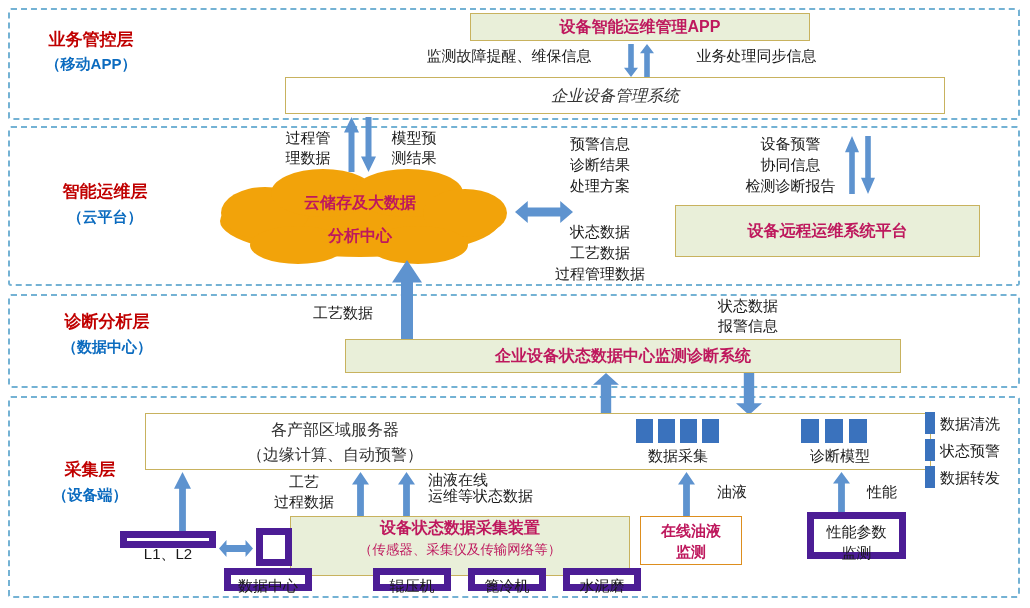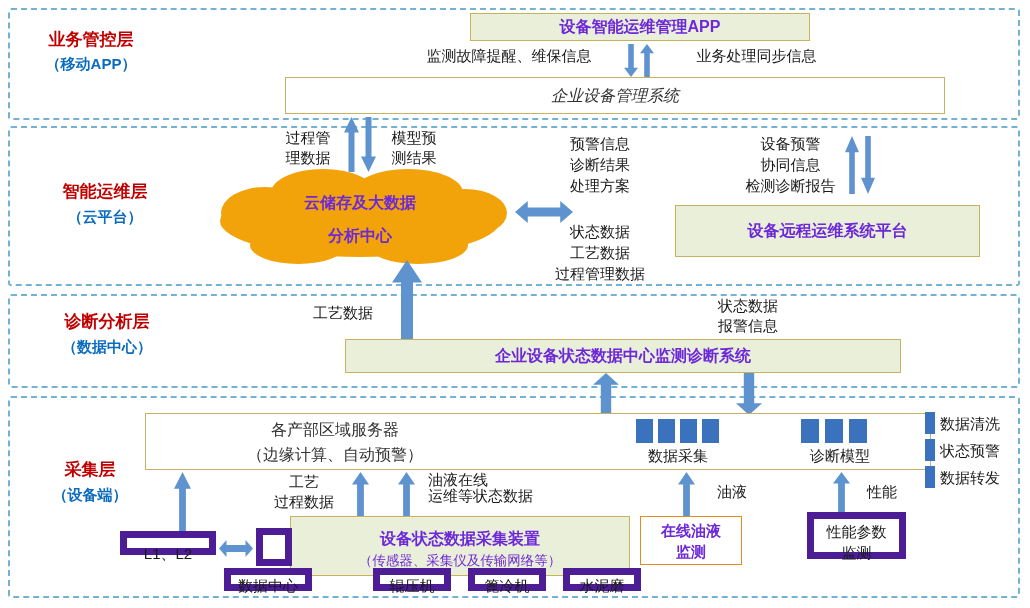--- a/index.html
+++ b/index.html
@@ -2,21 +2,21 @@
 <html><head>
 <meta charset="utf-8">
 <style>
   * { box-sizing: border-box; }
   body { margin:0; background:#ffffff; font-family:"Liberation Sans","DejaVu Sans",sans-serif; color:#1a1a1a; }
   .stage { position:relative; width:1030px; height:608px; background:#fff; overflow:hidden; font-size:15px; }
   .abs { position:absolute; }
   .frame { position:absolute; border:2px dashed #74b2d4; border-radius:3px; }
   .ctr { text-align:center; }
   .pre { white-space:pre-line; }
-  .red { color:#6d28d9;text-align:center; }
+  .red { color:#be185d;text-align:center; }
   .bold { font-weight:bold; }
   .layer-title { font-size:17px; font-weight:bold; color:#c00000; text-align:center; }
   .layer-sub { font-size:15px; font-weight:bold; color:#0b6bbf; text-align:center; }
   .gbox { position:absolute; background:#e9efd9; border:1px solid #c8b25e; }
   .wbox { position:absolute; background:#ffffff; border:1px solid #c8b25e;font-style:italic; }
   .kbox { position:absolute; background:#ffffff; border:7px solid #4c1d95; }
   .obox { position:absolute; background:#ffffff; border:1px solid #dd8e1e; }
   .arrow { position:absolute; background:#5e93cf; }
   .a-up   { clip-path: polygon(50% 0, 100% 28%, 70% 28%, 70% 100%, 30% 100%, 30% 28%, 0 28%); }
   .a-down { clip-path: polygon(30% 0, 70% 0, 70% 72%, 100% 72%, 50% 100%, 0 72%, 30% 72%); }
@@ -130,26 +130,26 @@
   <div class="arrow a-up" style="left:678px;top:472px;width:17px;height:45px"></div>
   <div class="arrow a-up" style="left:833px;top:472px;width:17px;height:41px"></div>
 
   <div class="abs ctr pre lh20" style="left:258px;top:472px;width:92px">工艺
 过程数据</div>
   <div class="abs pre" style="left:428px;top:472px;width:160px;line-height:16px">油液在线
 运维等状态数据</div>
   <div class="abs ctr" style="left:702px;top:483px;width:60px">油液</div>
   <div class="abs ctr" style="left:852px;top:483px;width:60px">性能</div>
 
-  <div class="gbox ctr" style="left:290px;top:516px;width:340px;height:60px;padding-top:12px">
+  <div class="gbox ctr" style="left:290px;top:516px;width:340px;height:60px;padding-top:1px">
     <div class="red bold" style="font-size:16px">设备状态数据采集装置</div>
     <div class="red" style="font-size:13.5px;margin-top:2px">（传感器、采集仪及传输网络等）</div>
   </div>
 
-  <div class="kbox ctr" style="left:120px;top:531px;width:96px;height:24px;line-height:31px">L1、L2</div>
+  <div class="kbox ctr" style="left:120px;top:531px;width:96px;height:17px;line-height:31px">L1、L2</div>
   <div class="arrow a-lr" style="left:219px;top:540px;width:34px;height:17px"></div>
   <div class="kbox" style="left:256px;top:528px;width:36px;height:38px"></div>
 
   <div class="obox ctr pre red bold lh21" style="left:640px;top:516px;width:102px;height:49px;padding-top:3px">在线油液
 监测</div>
   <div class="kbox ctr pre lh21" style="left:807px;top:512px;width:99px;height:47px;padding-top:2px">性能参数
 监测</div>
 
   <div class="kbox ctr" style="left:224px;top:568px;width:88px;height:23px;line-height:21px">数据中心</div>
   <div class="kbox ctr" style="left:373px;top:568px;width:78px;height:23px;line-height:21px">辊压机</div>

